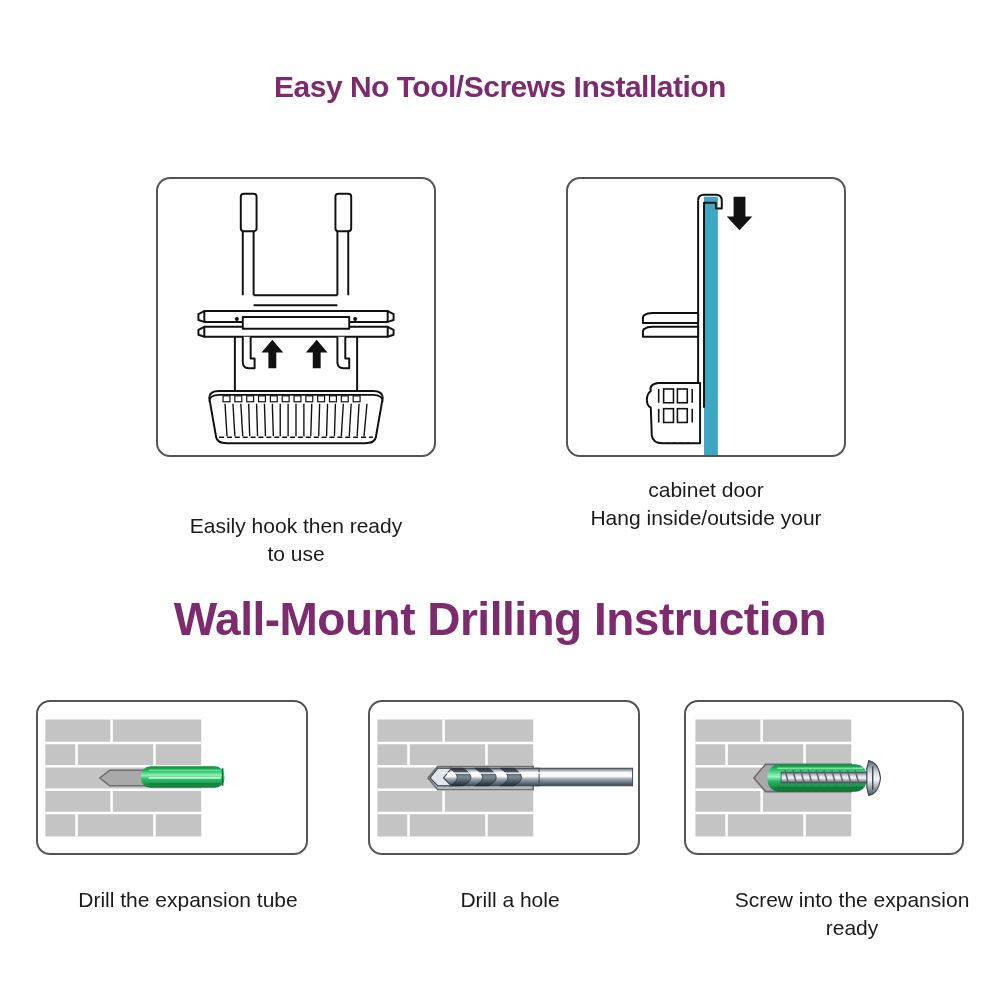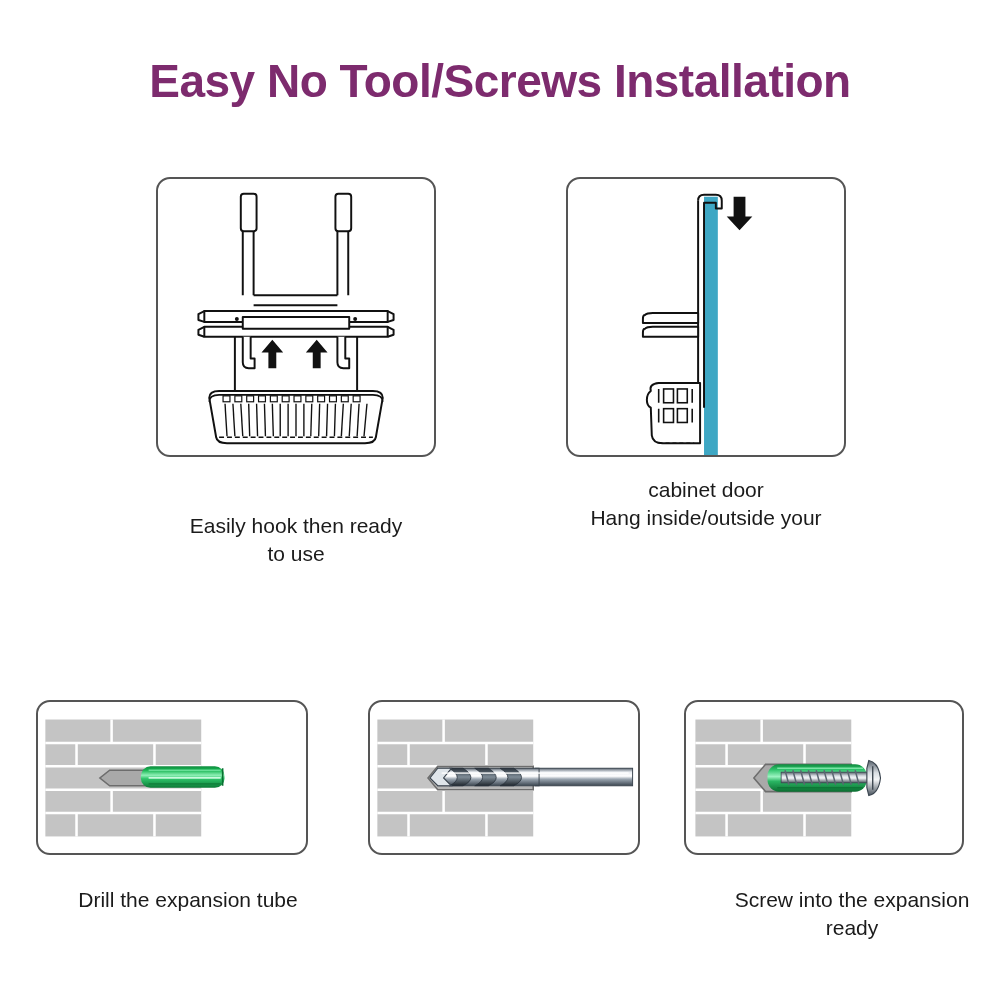--- a/index.html
+++ b/index.html
@@ -25,21 +25,21 @@
   .section-title {
     position: absolute;
     left: 0;
     width: 1000px;
     text-align: center;
     color: #7d2b6e;
     font-weight: 700;
     letter-spacing: -0.5px;
     white-space: nowrap;
   }
-  #title-hook   { top: 54px;  font-size: 46px; }
+  #title-hook   { top: 70px;  font-size: 30px; }
   #title-drill  { top: 592px; font-size: 46px; }
 
   
   .card {
     position: absolute;
     background: #ffffff;
     border: 2px solid #555555;
     border-radius: 14px;
     box-sizing: border-box;
     overflow: hidden;
@@ -213,20 +213,21 @@
   <div class="caption" id="cap-hook">
     <div>Easily hook then ready</div>
     <div>to use</div>
   </div>
 
   <div class="caption" id="cap-door">
     <div>cabinet door</div>
     <div>Hang inside/outside your</div>
   </div>
 
+  <div class="section-title" id="title-drill">Wall-Mount Drilling Instruction</div>
 
   <div class="card" id="card-tube">
     <svg class="svg-fill" viewBox="0 0 272 155" xmlns="http://www.w3.org/2000/svg">
       <defs>
         <linearGradient id="greenTube" x1="0" y1="0" x2="0" y2="1">
           <stop offset="0%" stop-color="#0f8c3f"></stop>
           <stop offset="18%" stop-color="#17b552"></stop>
           <stop offset="42%" stop-color="#8ff0b6"></stop>
           <stop offset="58%" stop-color="#2ec46a"></stop>
           <stop offset="100%" stop-color="#0c7a36"></stop>
@@ -383,19 +384,22 @@
         <path d="M186 60 Q196 62 198 78 Q196 94 186 96 L184 88 L184 68 Z" fill="url(#screwSteel)" stroke="#3c4650" stroke-width="1.2"></path>
         <path d="M190 66 L190 90" stroke="#3c4650" stroke-width="1.4"></path>
       </g>
     </svg>
   </div>
 
   <div class="caption" id="cap-tube">
     <div>Drill the expansion tube</div>
   </div>
 
+  <div class="caption" id="cap-hole">
+    <div>Drill a hole</div>
+  </div>
 
   <div class="caption" id="cap-screw">
     <div>Screw into the expansion</div>
     <div>ready</div>
   </div>
 
 </div>
 
 </body></html>

